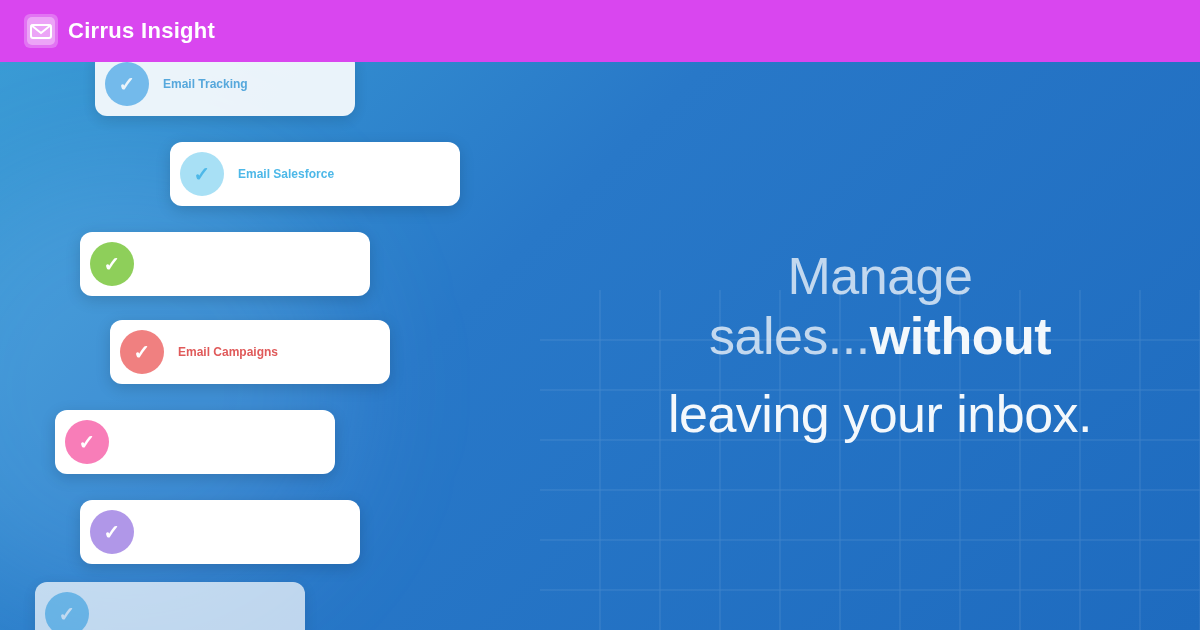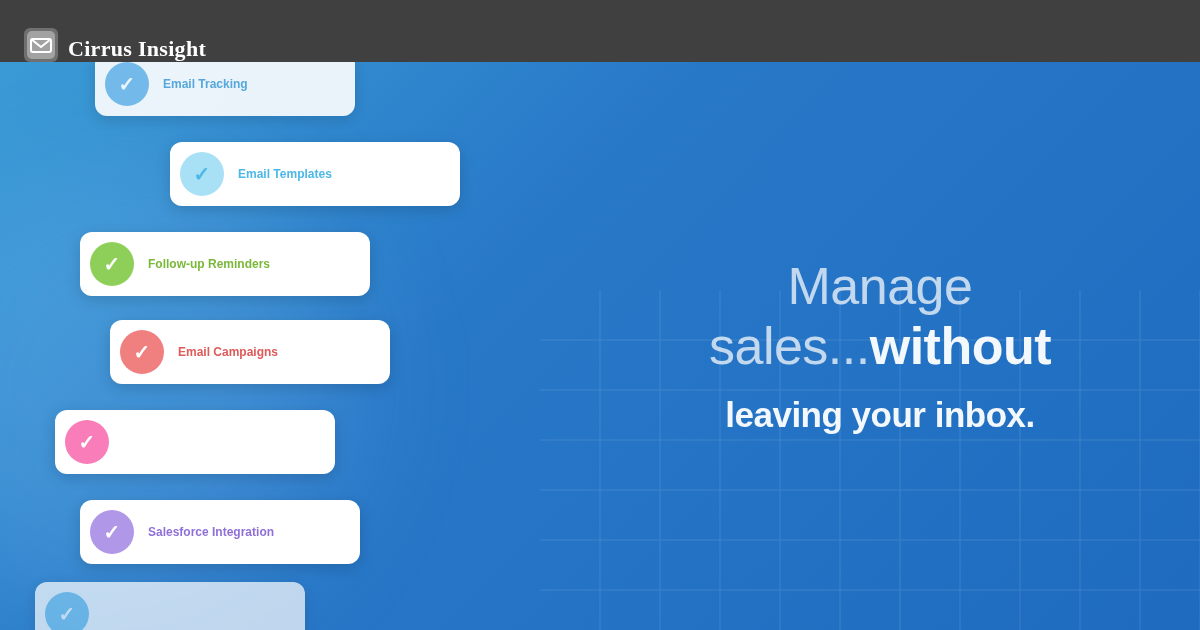--- a/index.html
+++ b/index.html
@@ -6,28 +6,27 @@
 
     body {
       width: 1200px;
       height: 630px;
       overflow: hidden;
       font-family: 'Segoe UI', Arial, sans-serif;
     }
 
     
     .header {
-      background-color: #404040;
+      background-color: #d946ef;
       height: 62px;
       display: flex;
-      align-items: flex-end;
+      align-items: center;
       padding: 0 24px;
       position: relative;
       z-index: 10;
-      font-family: Liberation Serif, serif;
     }
 
     .logo-icon {
       width: 34px;
       height: 34px;
       margin-right: 10px;
       flex-shrink: 0;
     }
 
     .header-title {
@@ -194,22 +193,22 @@
       line-height: 1.15;
     }
 
     .hero-headline .line1 .without {
       font-weight: 700;
       color: rgba(255,255,255,0.95);
     }
 
     .hero-headline .line3 {
       display: block;
-      font-size: 35px;
-      font-weight: 700;
+      font-size: 52px;
+      font-weight: 400;
       color: rgba(255,255,255,0.95);
       letter-spacing: -0.5px;
       line-height: 1.15;
     }
 
     
     .bg-decoration {
       position: absolute;
       right: -60px;
       bottom: -80px;
@@ -281,48 +280,46 @@
       <div class="feature-icon-circle" style="background:#7abfee">
         <span class="checkmark">✓</span>
       </div>
       <span class="feature-label" style="color:#5aabde">Email Tracking</span>
     </div>
 
     <div class="feature-item item-email-templates">
       <div class="feature-icon-circle" style="background:#a8e0f5">
         <span class="checkmark" style="color:#4db8e8">✓</span>
       </div>
-      <span class="feature-label" style="color:#4db8e8">Email Templates</span>
+      <span class="feature-label" style="color:#4db8e8">Email Salesforce</span>
     </div>
 
     <div class="feature-item item-followup">
       <div class="feature-icon-circle" style="background:#8ecf5a">
         <span class="checkmark">✓</span>
       </div>
-      <span class="feature-label" style="color:#7ab83a">Follow-up Reminders</span>
     </div>
 
     <div class="feature-item item-drip">
       <div class="feature-icon-circle" style="background:#f08080">
         <span class="checkmark">✓</span>
       </div>
       <span class="feature-label" style="color:#e05a5a">Email Campaigns</span>
     </div>
 
     <div class="feature-item item-meeting">
       <div class="feature-icon-circle" style="background:#f87db8">
         <span class="checkmark">✓</span>
       </div>
     </div>
 
     <div class="feature-item item-salesforce">
       <div class="feature-icon-circle" style="background:#b097e8">
         <span class="checkmark">✓</span>
       </div>
-      <span class="feature-label" style="color:#9070d8">Salesforce Integration</span>
     </div>
 
     <div class="feature-item item-extra">
       <div class="feature-icon-circle" style="background:#80c8f0">
         <span class="checkmark">✓</span>
       </div>
     </div>
 
   </div>
 

